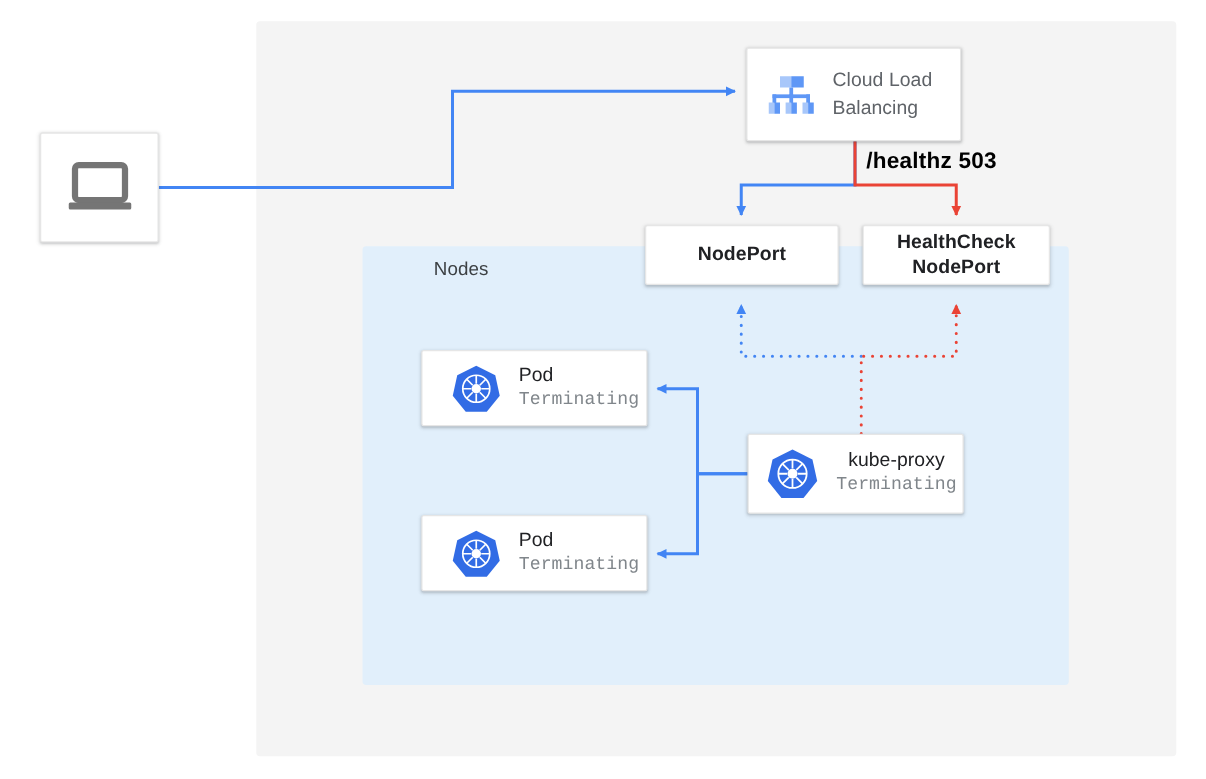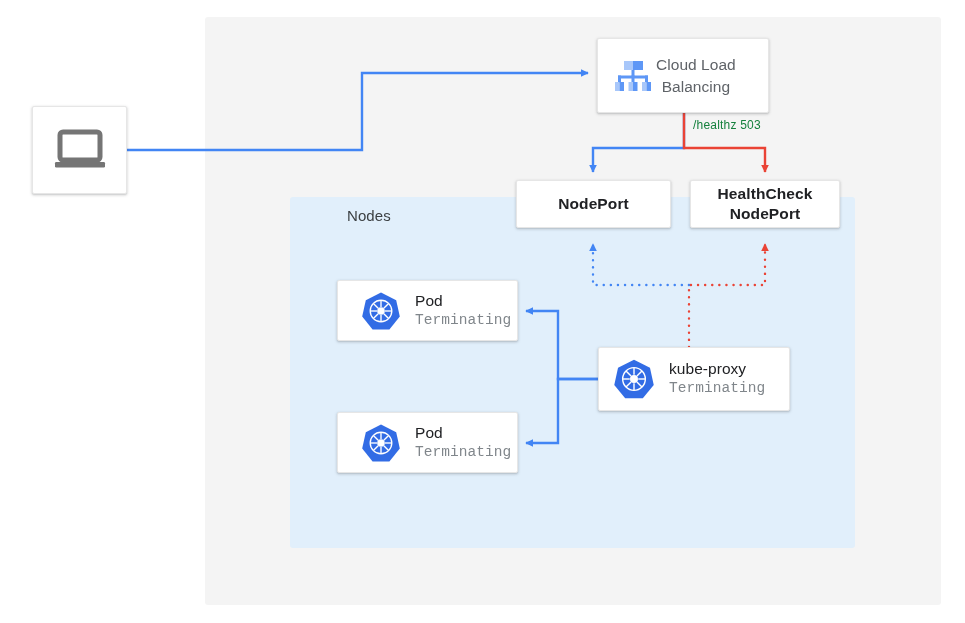--- a/index.html
+++ b/index.html
@@ -69,22 +69,21 @@
     justify-content: center;
   }
 
   
   .lb-card {
     left: 597px;
     top: 38px;
     width: 172px;
     height: 75px;
     padding-left: 12px;
-    gap: 0;
-    text-align: center;
+    gap: 10px;
   }
   .lb-text {
     font-size: 15.5px;
     color: #5f6368;
     line-height: 1.42;
     letter-spacing: 0.05px;
   }
 
   
   .np-card {
@@ -118,24 +117,25 @@
     padding-left: 23px;
     gap: 14px;
   }
   .pod-1 { top: 280px; }
   .pod-2 { top: 412px; }
 
   
   .kp-card {
     left: 598px;
     top: 347px;
-    width: 192px;
+    width: 173px;
     height: 64px;
     padding-left: 14px;
     gap: 14px;
+    text-align: center;
   }
 
   .node-title {
     font-size: 15.5px;
     color: #202124;
     line-height: 1.3;
     letter-spacing: 0.05px;
   }
   .node-sub {
     font-size: 14.5px;
@@ -154,23 +154,23 @@
     left: 0; top: 0;
     width: 965px;
     height: 623px;
     pointer-events: none;
   }
 
   .healthz-label {
     position: absolute;
     left: 693px;
     top: 118px;
-    font-size: 12px;
-    font-weight: normal;
-    color: #15803d;
+    font-size: 18px;
+    font-weight: bold;
+    color: #000000;
     letter-spacing: 0.2px;
     white-space: nowrap;
   }
 </style>
 </head>
 <body>
 
 <div id="canvas">
 
   <div class="outer-panel"></div>

